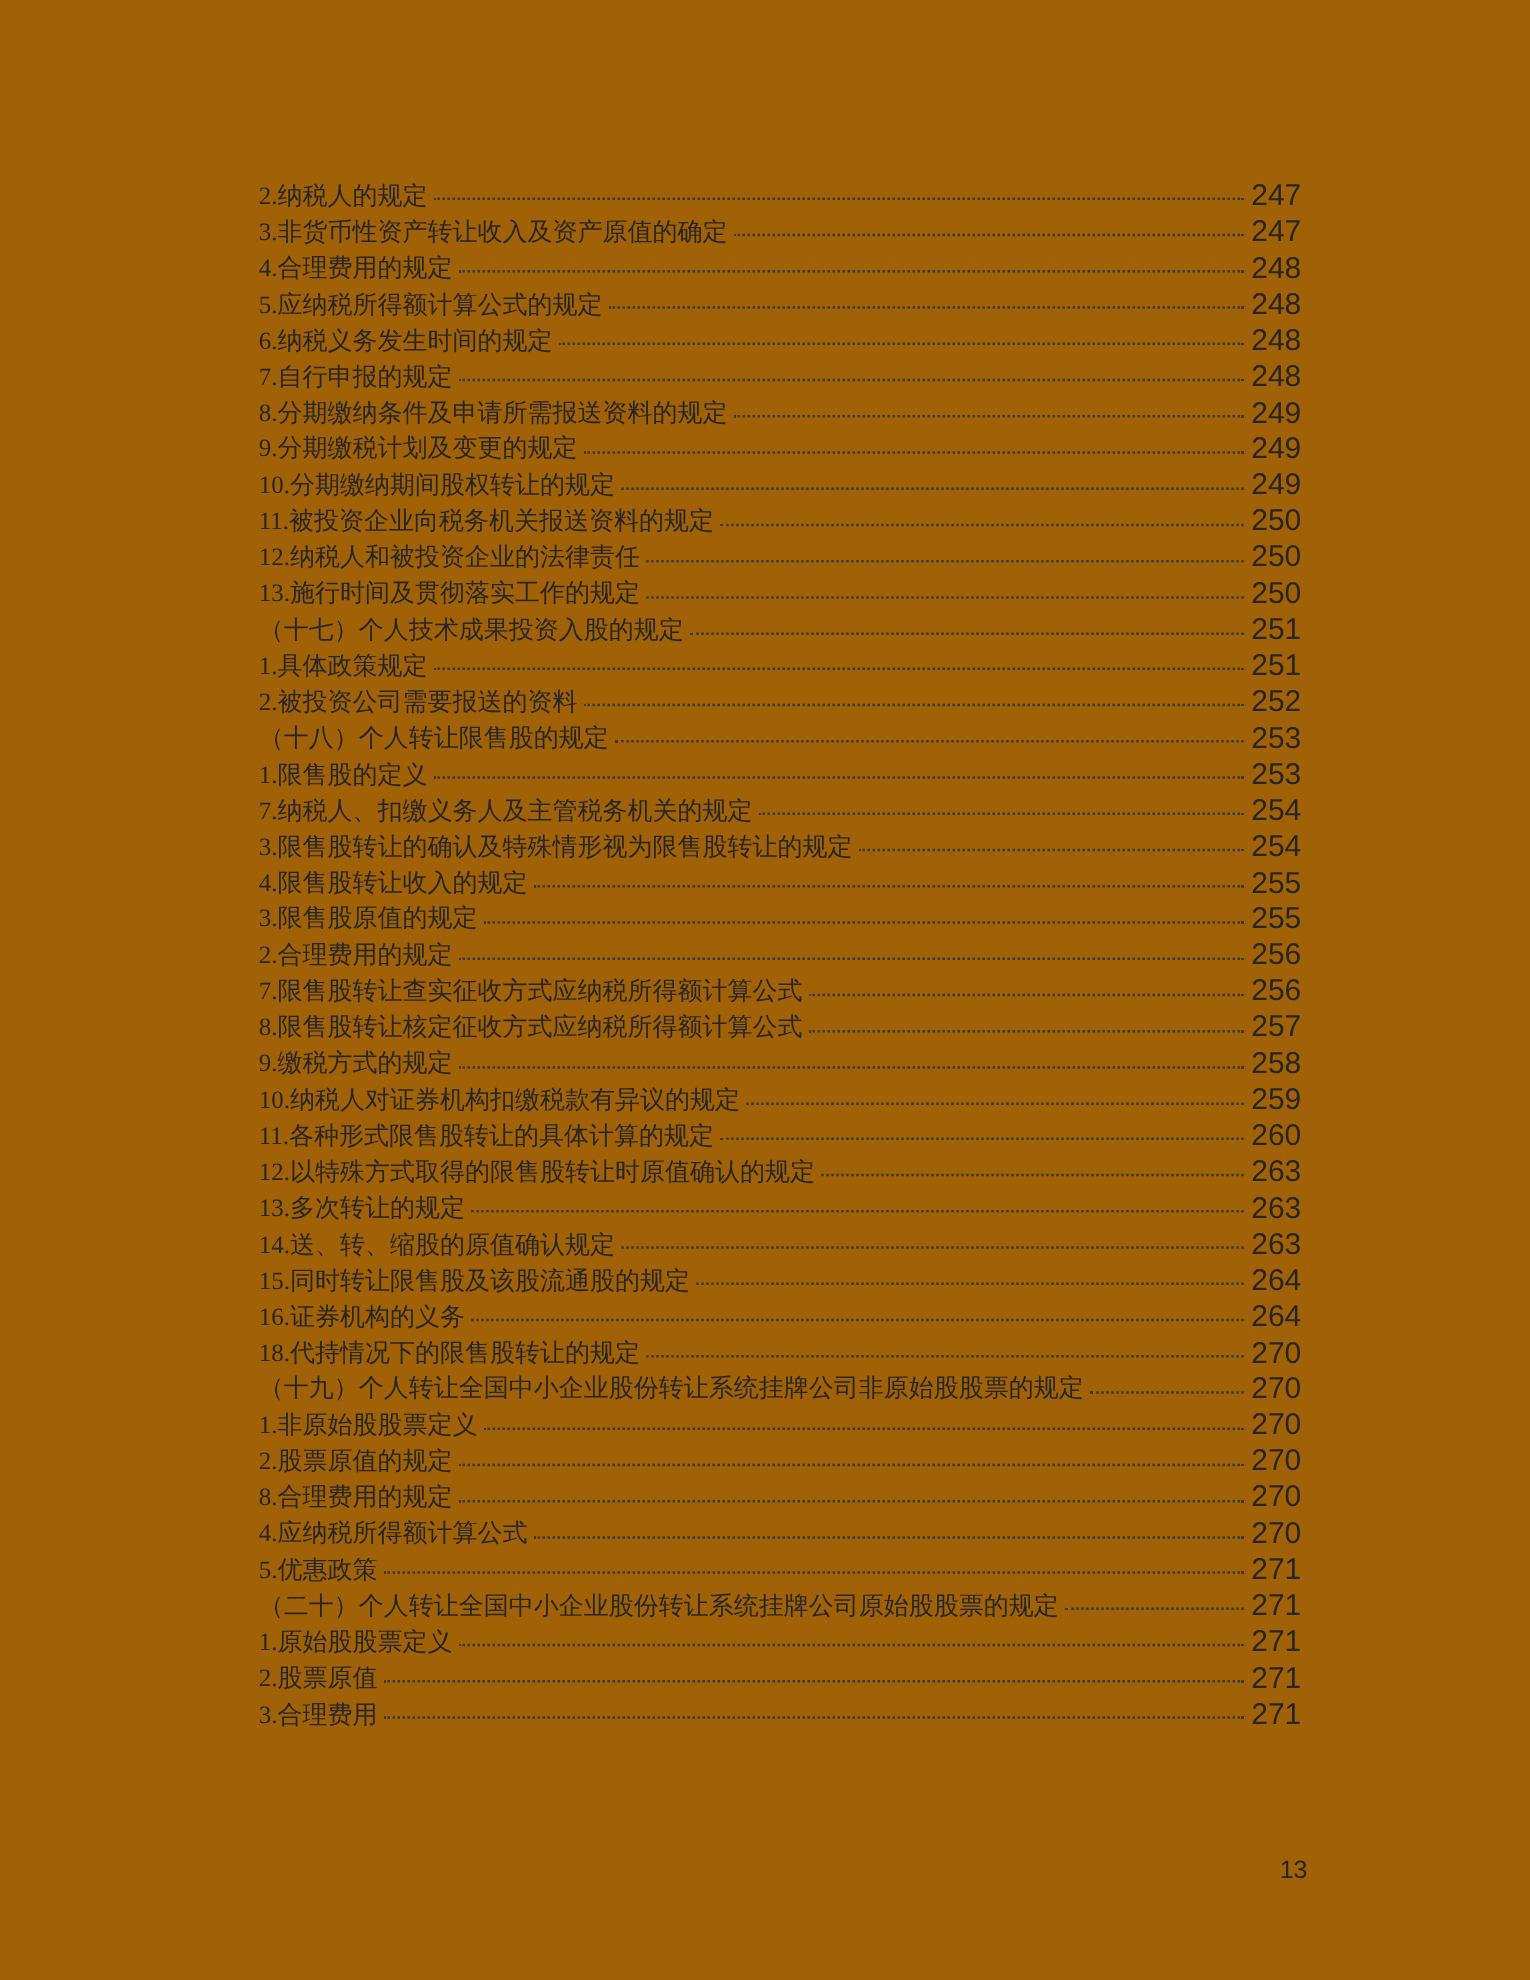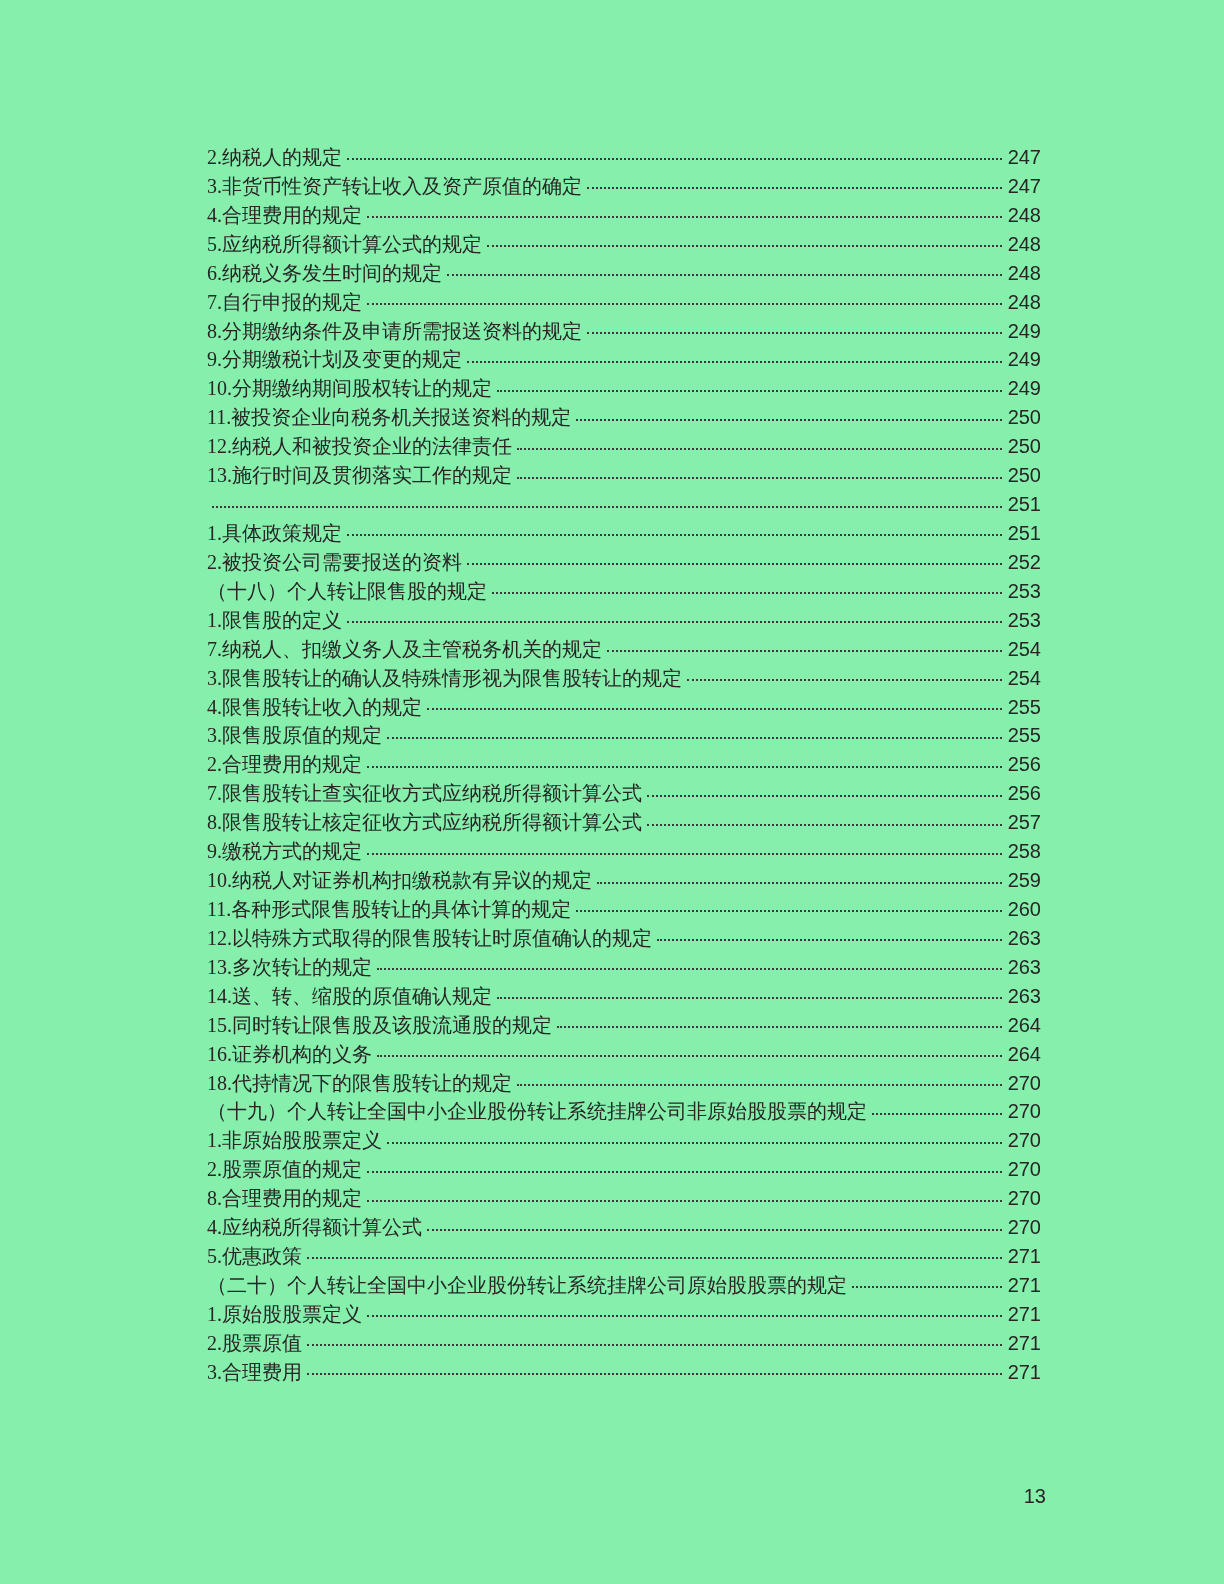--- a/index.html
+++ b/index.html
@@ -4,21 +4,21 @@
 <style>
   html, body {
     margin: 0;
     padding: 0;
     background: #ffffff;
   }
   .page {
     position: relative;
     width: 1224px;
     height: 1584px;
-    background: #86efac;
+    background: #a16207;
     overflow: hidden;
     font-family: "Liberation Serif", "DejaVu Serif", serif;
     color: #262626;
   }
   .toc {
     position: absolute;
     left: 207px;
     top: 143px;
     width: 834px;
   }
@@ -39,21 +39,21 @@
     height: 0;
     border-bottom: 2px dotted #3a3a3a;
     margin: 0 6px 0 5px;
     position: relative;
     top: 2px;
     min-width: 10px;
   }
   .toc-page {
     flex: 0 0 auto;
     font-family: "Liberation Sans", "DejaVu Sans", sans-serif;
-    font-size: 20px;
+    font-size: 24px;
     color: #262626;
   }
   .footer-page-number {
     position: absolute;
     top: 1485px;
     right: 178px;
     font-family: "Liberation Sans", "DejaVu Sans", sans-serif;
     font-size: 20px;
     color: #262626;
     text-align: right;
@@ -130,20 +130,21 @@
     <span class="toc-page">250</span>
   </div>
 
   <div class="toc-row">
     <span class="toc-label">13.施行时间及贯彻落实工作的规定</span>
     <span class="toc-dots"></span>
     <span class="toc-page">250</span>
   </div>
 
   <div class="toc-row">
+    <span class="toc-label">（十七）个人技术成果投资入股的规定</span>
     <span class="toc-dots"></span>
     <span class="toc-page">251</span>
   </div>
 
   <div class="toc-row">
     <span class="toc-label">1.具体政策规定</span>
     <span class="toc-dots"></span>
     <span class="toc-page">251</span>
   </div>
 

